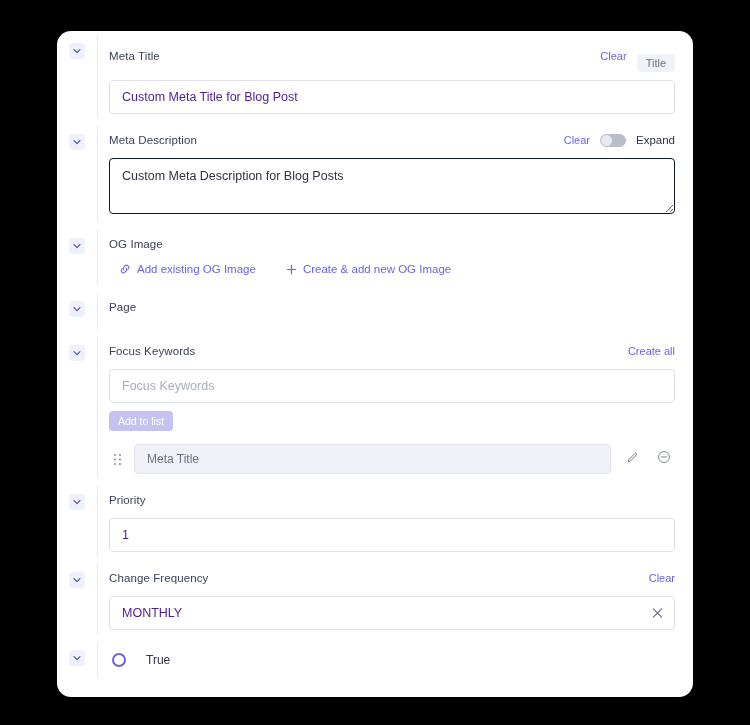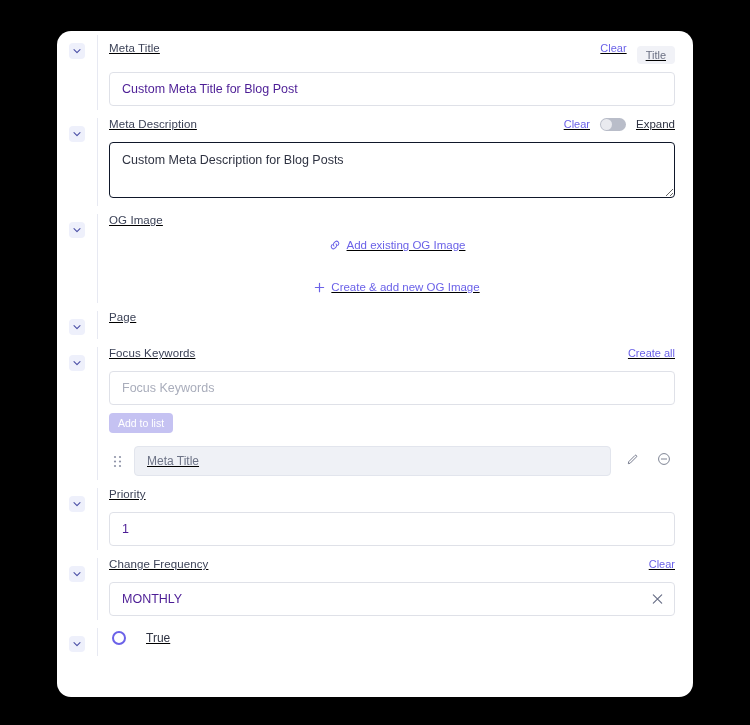--- a/index.html
+++ b/index.html
@@ -69,23 +69,22 @@
     width: 1px;
     flex: 0 0 1px;
     background: #e7e9f2;
     align-self: stretch;
     margin-top: 4px;
     margin-bottom: 4px;
   }
 
   .field-body {
     flex: 1 1 auto;
-    padding: 0 18px 8px 11px;
+    padding: 8px 18px 8px 11px;
     min-width: 0;
-    text-decoration: underline;
   }
 
   
   .label-row {
     display: flex;
     align-items: center;
     justify-content: space-between;
     min-height: 20px;
     margin-bottom: 8px;
   }
@@ -189,21 +188,20 @@
     cursor: pointer;
     line-height: 0;
   }
 
   
   .relation-row {
     display: flex;
     align-items: center;
     gap: 30px;
     padding: 1px 0 6px 10px;
-    flex-direction: column;
   }
   .relation-link {
     display: inline-flex;
     align-items: center;
     gap: 6px;
     font-size: 11.5px;
     color: #6b62e8;
     cursor: pointer;
     white-space: nowrap;
   }

